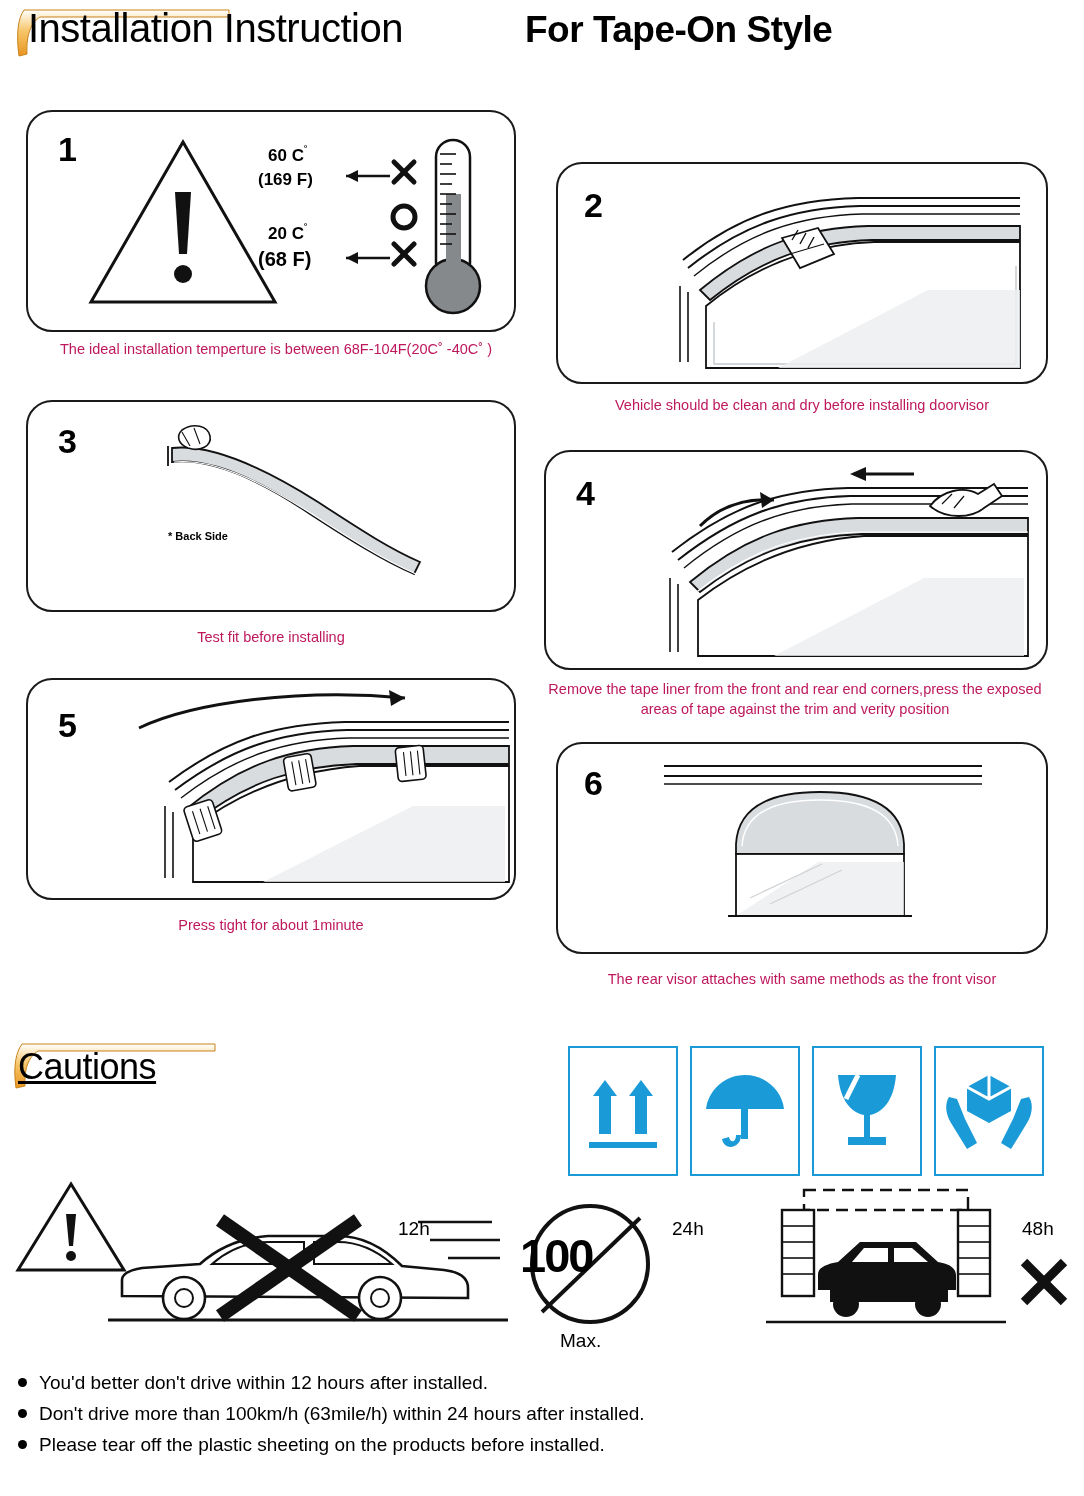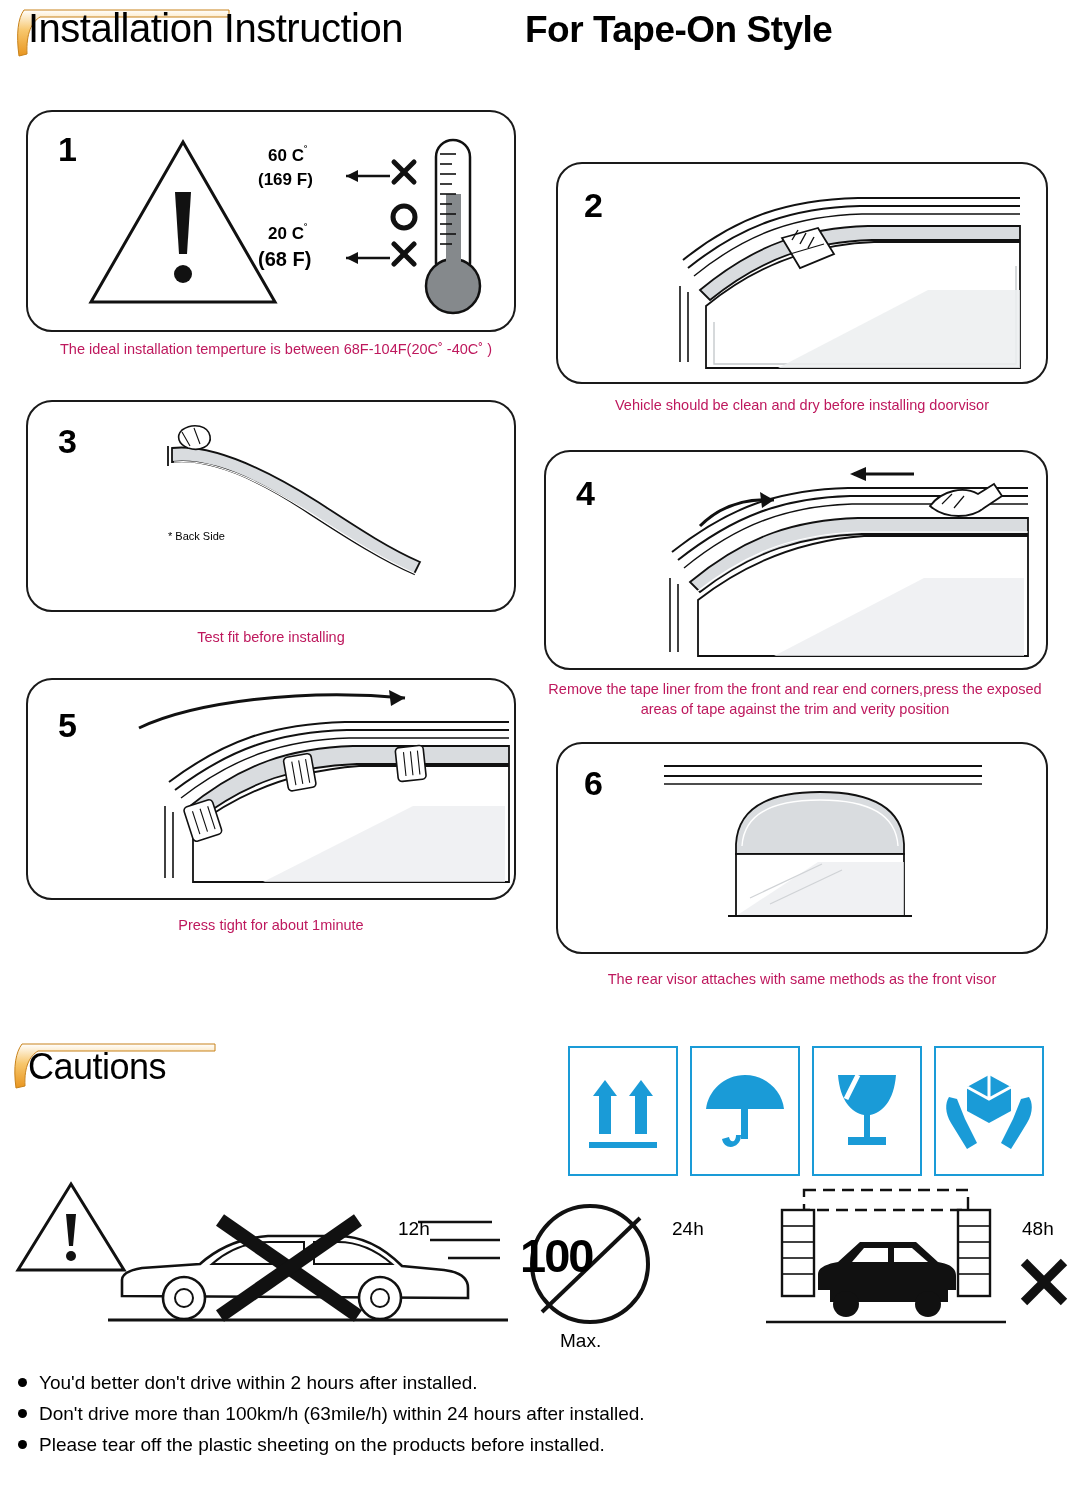--- a/index.html
+++ b/index.html
@@ -83,23 +83,24 @@
   #cap-6 { left: 556px; top: 970px; width: 492px; }
 
   
   .cautions-swoosh {
     position: absolute;
     left: 10px; top: 1040px;
     width: 225px; height: 52px;
   }
   .cautions-title {
     position: absolute;
-    left: 28px; top: 1046px;
+    left: 18px; top: 1046px;
     font-size: 36px;
     letter-spacing: -0.5px;
+    text-decoration: underline;
   }
 
   .ship-icons {
     position: absolute;
     left: 568px; top: 1046px;
     width: 480px; height: 130px;
     display: flex;
     gap: 12px;
   }
   .ship-box {
@@ -249,21 +250,21 @@
   <div class="step-num" style="left:30px; top:20px;">3</div>
 
   <svg style="position:absolute; left:110px; top:20px;" width="300" height="160" viewBox="0 0 300 160">
     <path d="M34,26 C70,22 120,42 180,80 C220,106 250,126 282,140 L276,152 C244,138 212,118 172,92 C116,54 70,36 34,40 Z" fill="#d9dcdf" stroke="#111" stroke-width="1.8"></path>
     <path d="M36,40 C72,36 118,56 174,92 C214,118 246,138 278,152" fill="none" stroke="#fff" stroke-width="1.2"></path>
     <path d="M30,24 L30,44" stroke="#111" stroke-width="1.8"></path>
 
     <path d="M44,8 C56,0 70,4 72,14 C74,24 62,30 50,26 C40,22 38,14 44,8 Z" fill="#fff" stroke="#111" stroke-width="1.6"></path>
     <path d="M44,10 L52,24 M56,6 L62,22" stroke="#111" stroke-width="1.1"></path>
   </svg>
-  <div style="position:absolute; left:140px; top:128px; font-size:11px; font-weight:normal;">* Back Side</div>
+  <div style="position:absolute; left:140px; top:128px; font-size:11px; font-weight:bold;">* Back Side</div>
 </div>
 <div class="caption" id="cap-3">Test fit before installing</div>
 
 <div class="panel" id="panel-4">
   <div class="step-num" style="left:30px; top:22px;">4</div>
 
   <svg style="position:absolute; left:78px; top:14px;" width="410" height="195" viewBox="0 0 410 195">
 
     <path d="M48,86 C104,42 152,24 224,22 L404,22" fill="none" stroke="#111" stroke-width="2"></path>
     <path d="M54,94 C110,50 158,32 226,30 L404,30" fill="none" stroke="#111" stroke-width="2"></path>
@@ -469,21 +470,21 @@
     <g stroke="#111" stroke-width="9" stroke-linecap="butt">
       <line x1="6" y1="6" x2="46" y2="46"></line>
       <line x1="46" y1="6" x2="6" y2="46"></line>
     </g>
   </svg>
 </div>
 
 <div class="bullets">
   <div class="bullet">
     <span class="dot"></span>
-    <span>You'd better don't drive within 2 hours after installed.</span>
+    <span>You'd better don't drive within 12 hours after installed.</span>
   </div>
   <div class="bullet">
     <span class="dot"></span>
     <span>Don't drive more than 100km/h (63mile/h) within 24 hours after installed.</span>
   </div>
   <div class="bullet">
     <span class="dot"></span>
     <span>Please tear off the plastic sheeting on the products before installed.</span>
   </div>
 </div>

